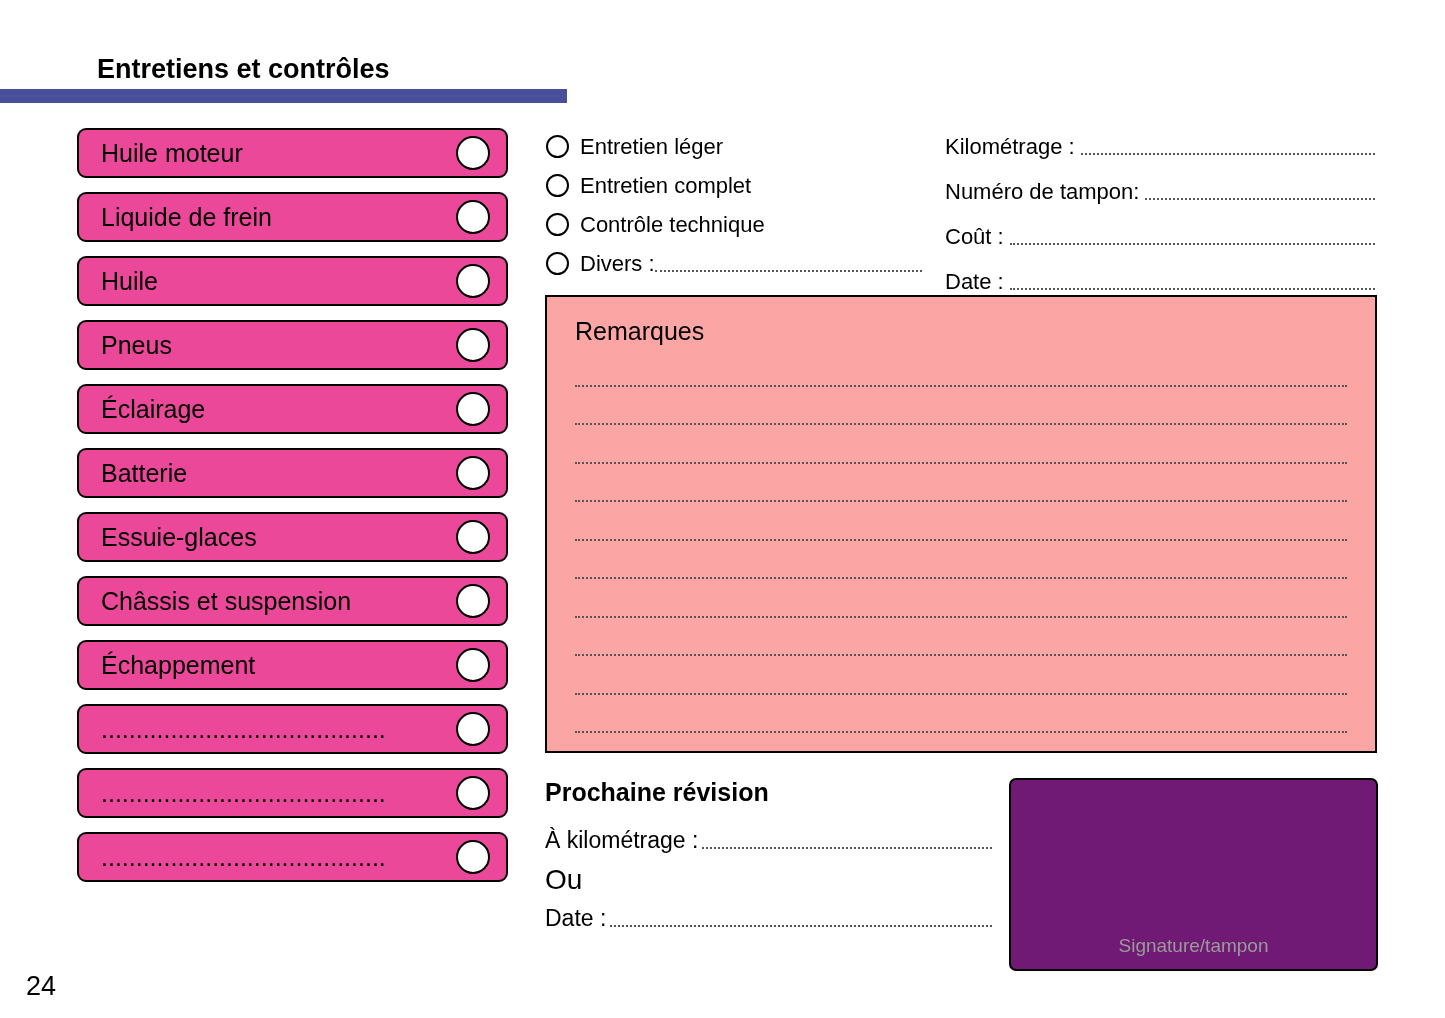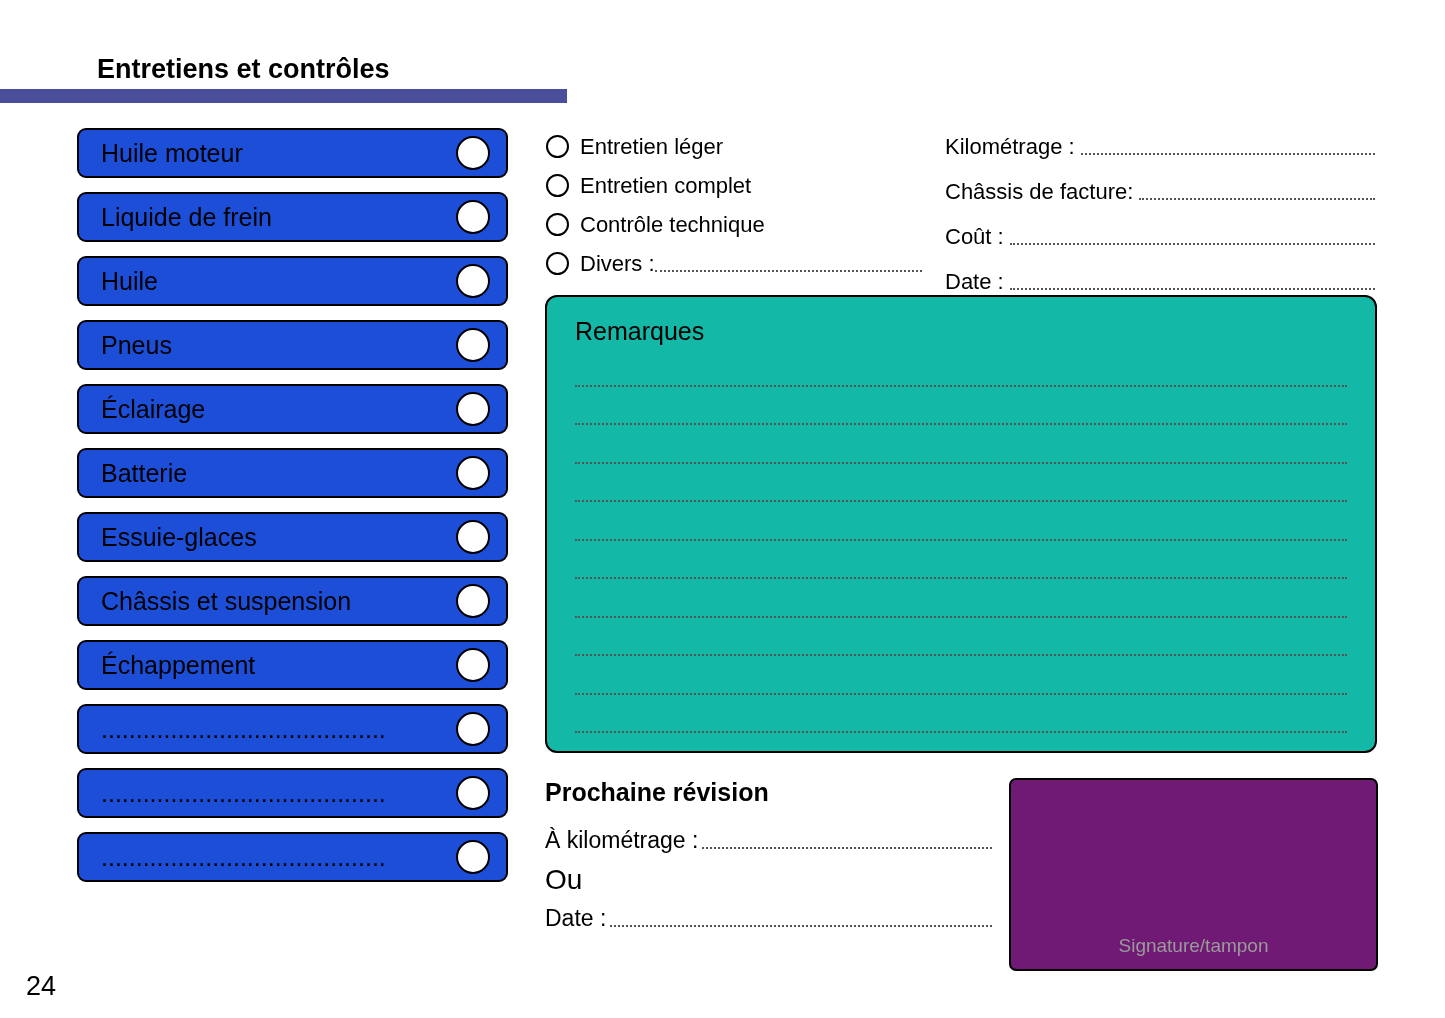--- a/index.html
+++ b/index.html
@@ -22,21 +22,21 @@
   }
 
   
   .checklist {
     position:absolute; left:77px; top:128px; width:431px;
     display:flex; flex-direction:column; gap:14px;
   }
   .check-row {
     height:50px; border:2.5px solid #000; border-radius:9px;
     display:flex; align-items:center; justify-content:space-between;
-    padding:0 16px 0 22px; background:#1d4ed8;
+    padding:0 16px 0 22px; background:#ec4899;
   }
   .check-label { font-size:25px; white-space:nowrap; }
   .circle-lg {
     width:34px; height:34px; border:2.5px solid #000; border-radius:50%;
     flex:none; background:#fff;
   }
 
   
   .service-options {
     position:absolute; left:546px; top:127px; width:376px;
@@ -59,22 +59,22 @@
 
   .dots {
     flex:1; height:22px;
     border-bottom:2px dotted #555;
     margin-bottom:6px;
   }
 
   
   .remarks-box {
     position:absolute; left:545px; top:295px; width:832px; height:458px;
-    border:2.5px solid #000; border-radius:12px;
-    padding:20px 28px 0 28px; background:#14b8a6;
+    border:2.5px solid #000; border-radius:0;
+    padding:20px 28px 0 28px; background:#fca5a5;
   }
   .remarks-title { font-size:25px; }
   .remarks-lines { margin-top:2px; }
   .remark-line {
     height:38.5px;
     border-bottom:2px dotted #555;
   }
 
   
   .next-service { position:absolute; left:545px; top:778px; width:447px; }
@@ -173,21 +173,21 @@
     <span class="dots"></span>
   </div>
 </div>
 
 <div class="record-fields">
   <div class="field-row">
     <span class="field-label">Kilométrage :</span>
     <span class="dots"></span>
   </div>
   <div class="field-row">
-    <span class="field-label">Châssis de facture:</span>
+    <span class="field-label">Numéro de tampon:</span>
     <span class="dots"></span>
   </div>
   <div class="field-row">
     <span class="field-label">Coût :</span>
     <span class="dots"></span>
   </div>
   <div class="field-row">
     <span class="field-label">Date :</span>
     <span class="dots"></span>
   </div>

